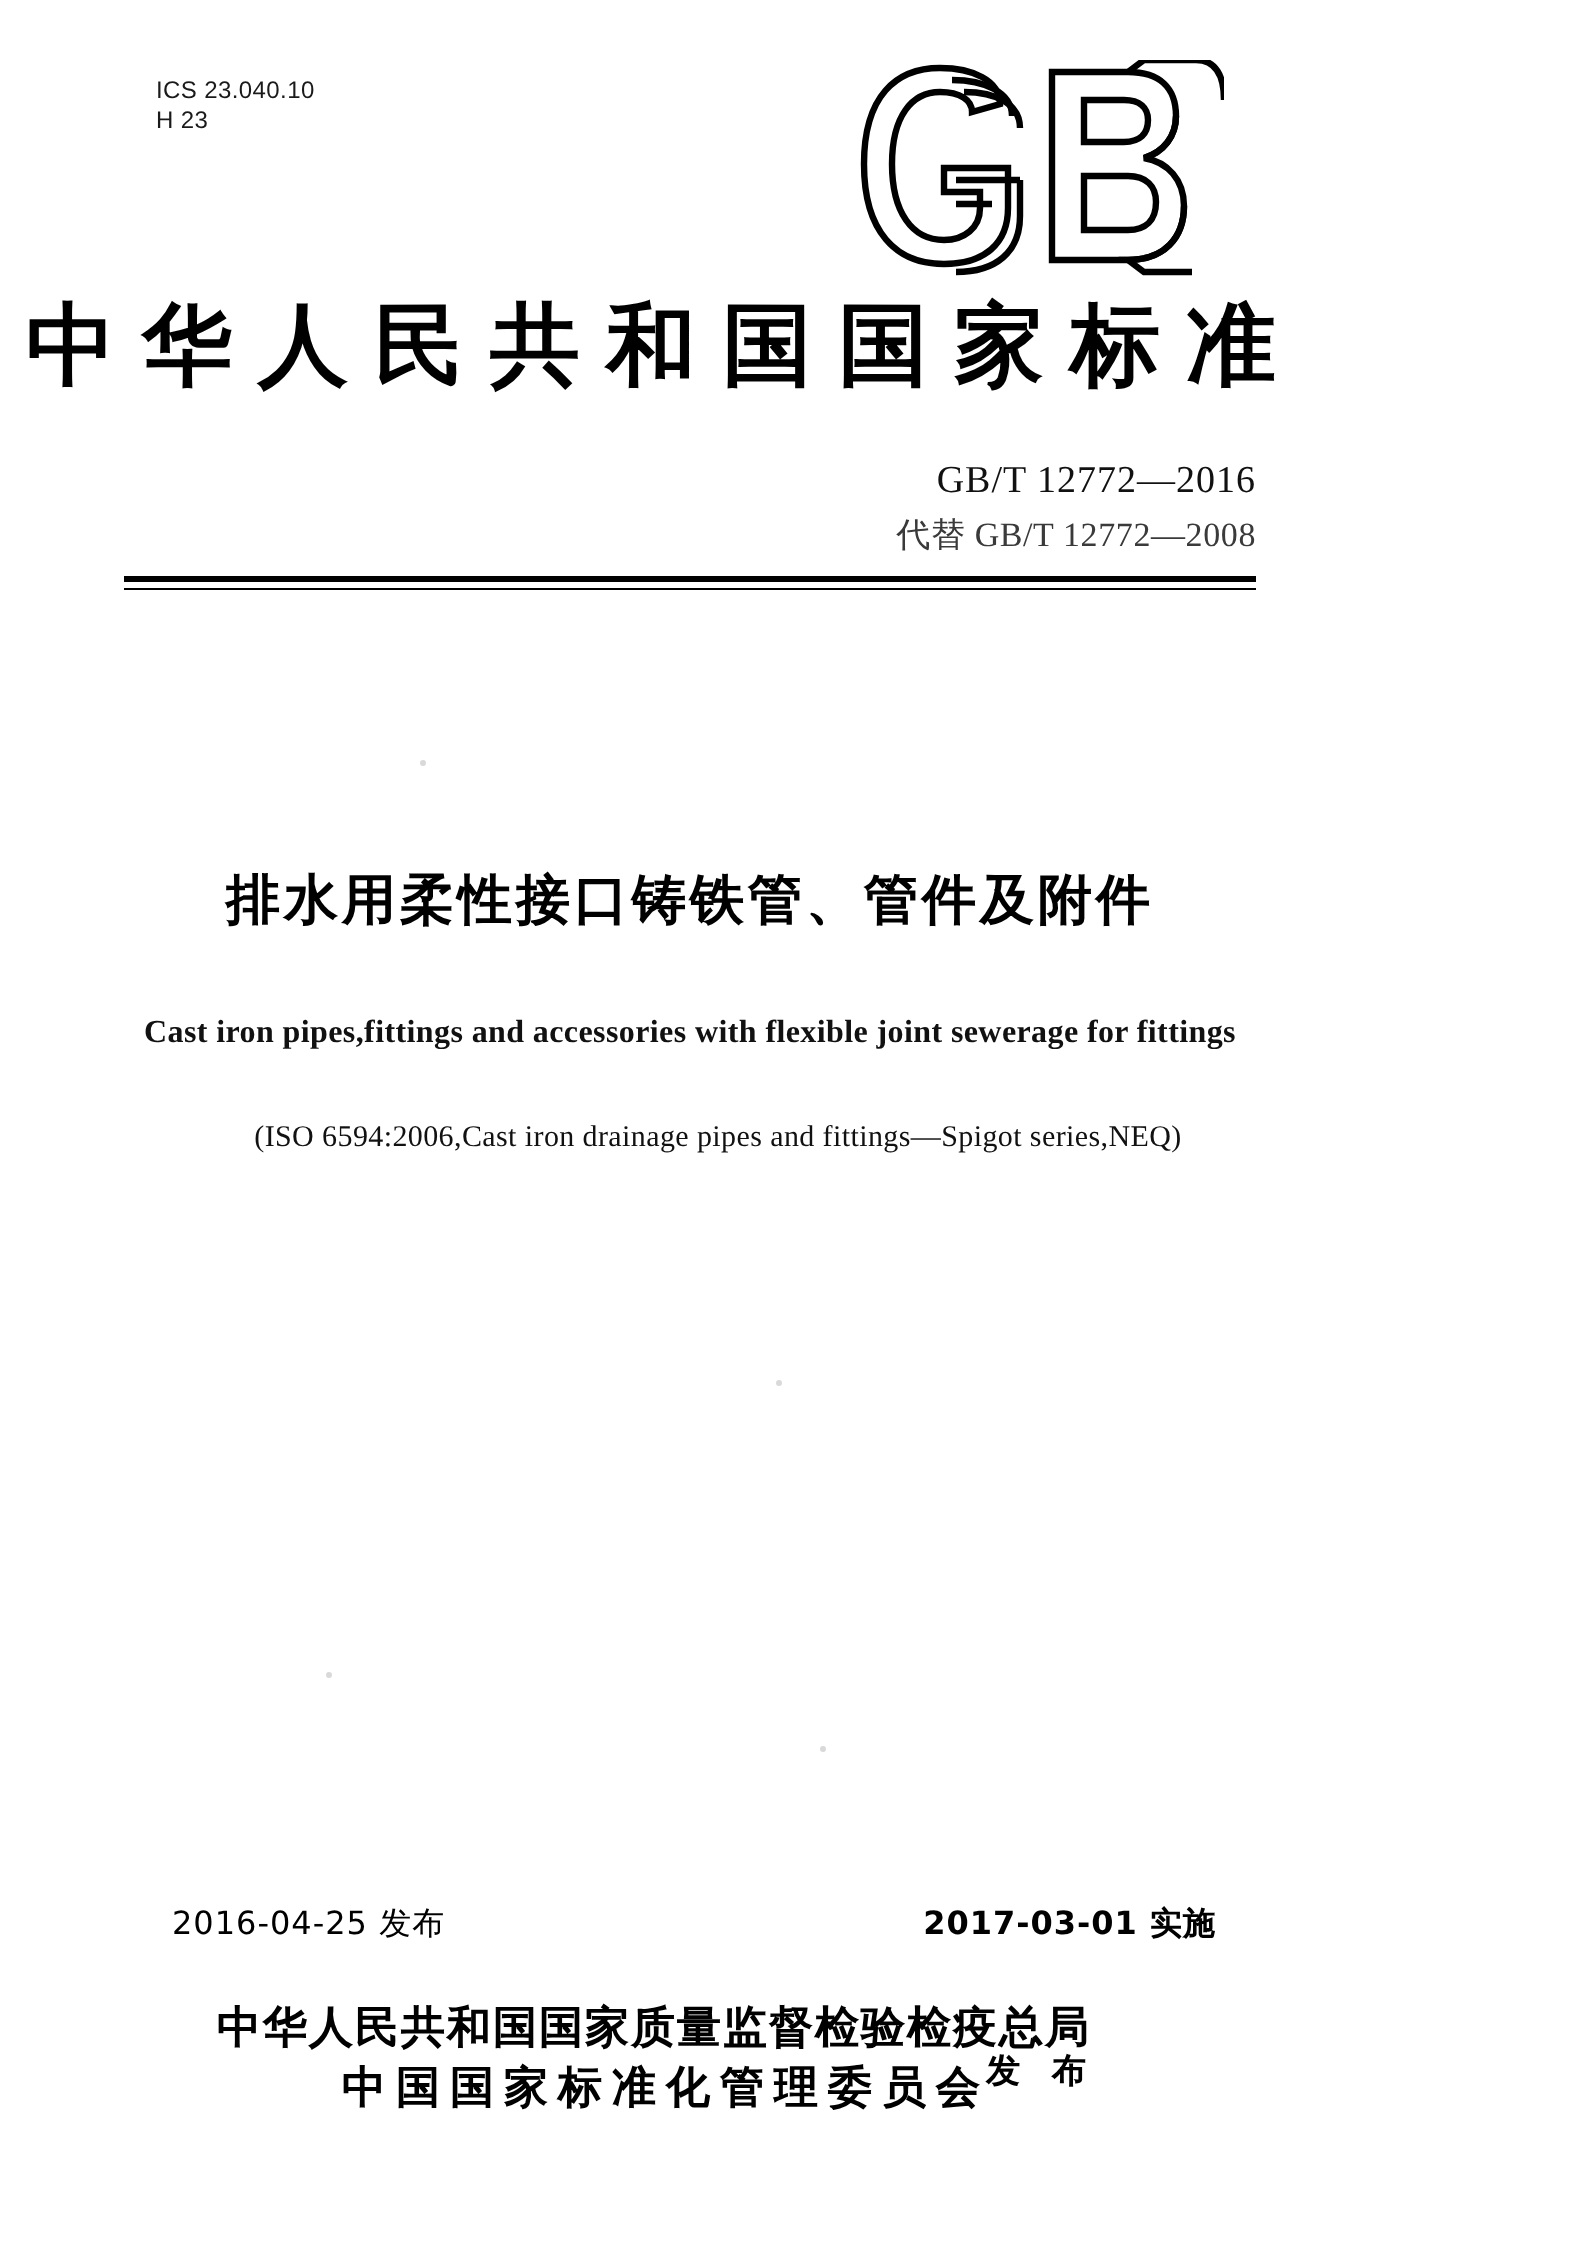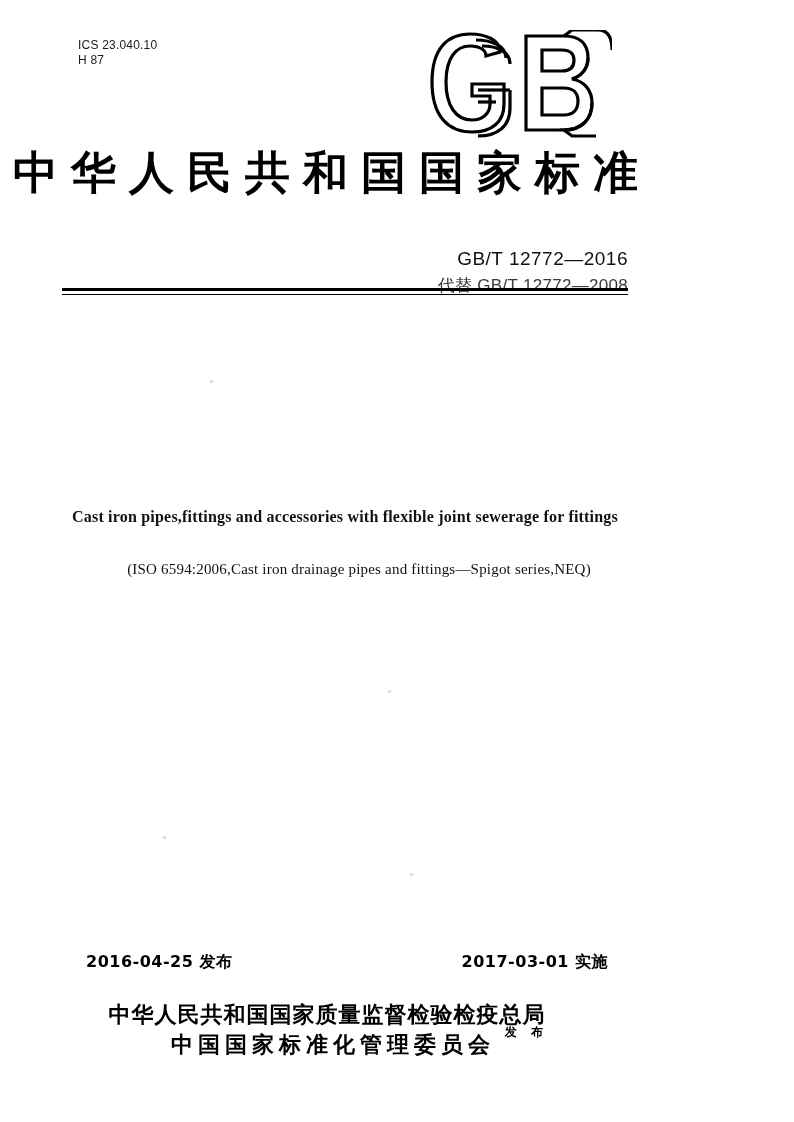--- a/index.html
+++ b/index.html
@@ -60,22 +60,21 @@
     color: #000;
     white-space: nowrap;
   }
 
   
   .std-number {
     position: absolute;
     right: 62px;
     top: 230px;
     text-align: right;
-    font-family: Liberation Sans, sans-serif;
-    margin-top: 18px;
+    font-family: Liberation Serif, serif;
   }
   .std-number .main {
     font-size: 19px;
     letter-spacing: 0.5px;
     color: #111;
   }
   .std-number .replaces {
     font-size: 17px;
     margin-top: 4px;
     letter-spacing: 0.3px;
@@ -142,21 +141,21 @@
     left: 78px;
     right: 78px;
     top: 952px;
     height: 22px;
   }
   .date-issue {
     position: absolute;
     left: 8px;
     top: 0;
     font-family: "DejaVu Sans", "Liberation Sans", sans-serif;
-    font-weight: bold;
+    font-weight: normal;
     font-size: 16px;
     letter-spacing: 0.5px;
   }
   .date-impl {
     position: absolute;
     right: 4px;
     top: 0;
     font-family: "DejaVu Sans", "Liberation Sans", sans-serif;
     font-weight: bold;
     font-size: 16px;
@@ -184,41 +183,41 @@
     font-size: 22px;
     letter-spacing: 5px;
     line-height: 30px;
     position: relative;
     left: -12px;
   }
   .pub-issue {
     position: absolute;
     right: 142px;
     top: 24px;
-    font-size: 12px;
+    font-size: 17px;
     letter-spacing: 5px;
     font-weight: bold;
   }
 
   
   .speckle {
     position: absolute;
     background: #b9b9b9;
     border-radius: 50%;
     opacity: 0.55;
   }
 </style>
 </head>
 <body>
 
 <div class="page">
 
   <div class="ics-block">
     <div>ICS 23.040.10</div>
-    <div>H 87</div>
+    <div>H 23</div>
   </div>
 
   <div class="gb-logo">
     <svg width="190" height="108" viewBox="0 0 190 108" xmlns="http://www.w3.org/2000/svg">
       <g fill="none" stroke="#000" stroke-width="3.2">
 
         <path d="M78 22 C78 10,64 4,48 4 C26 4,10 18,10 52 C10 86,26 102,50 102 C70 102,82 92,82 74 L82 54 L50 54 L50 66 L68 66 L68 74 C68 84,60 90,50 90 C34 90,24 76,24 52 C24 28,34 16,48 16 C58 16,64 20,64 26 Z"></path>
 
         <path d="M84 28 C84 16,70 10,54 10"></path>
         <path d="M88 34 C88 22,76 16,60 16"></path>
@@ -240,20 +239,21 @@
   <div class="national-title">中华人民共和国国家标准</div>
 
   <div class="std-number">
     <div class="main">GB/T 12772—2016</div>
     <div class="replaces">代替 GB/T 12772—2008</div>
   </div>
 
   <div class="rule-top"></div>
   <div class="rule-bottom"></div>
 
+  <div class="doc-title-cn">排水用柔性接口铸铁管、管件及附件</div>
   <div class="doc-title-en">Cast iron pipes,fittings and accessories with flexible joint sewerage for fittings</div>
   <div class="doc-title-iso">(ISO 6594:2006,Cast iron drainage pipes and fittings—Spigot series,NEQ)</div>
 
   <div class="date-line">
     <div class="date-issue">2016-04-25 发布</div>
     <div class="date-impl">2017-03-01 实施</div>
   </div>
 
   <div class="publisher">
     <div class="pub-line1">中华人民共和国国家质量监督检验检疫总局</div>

